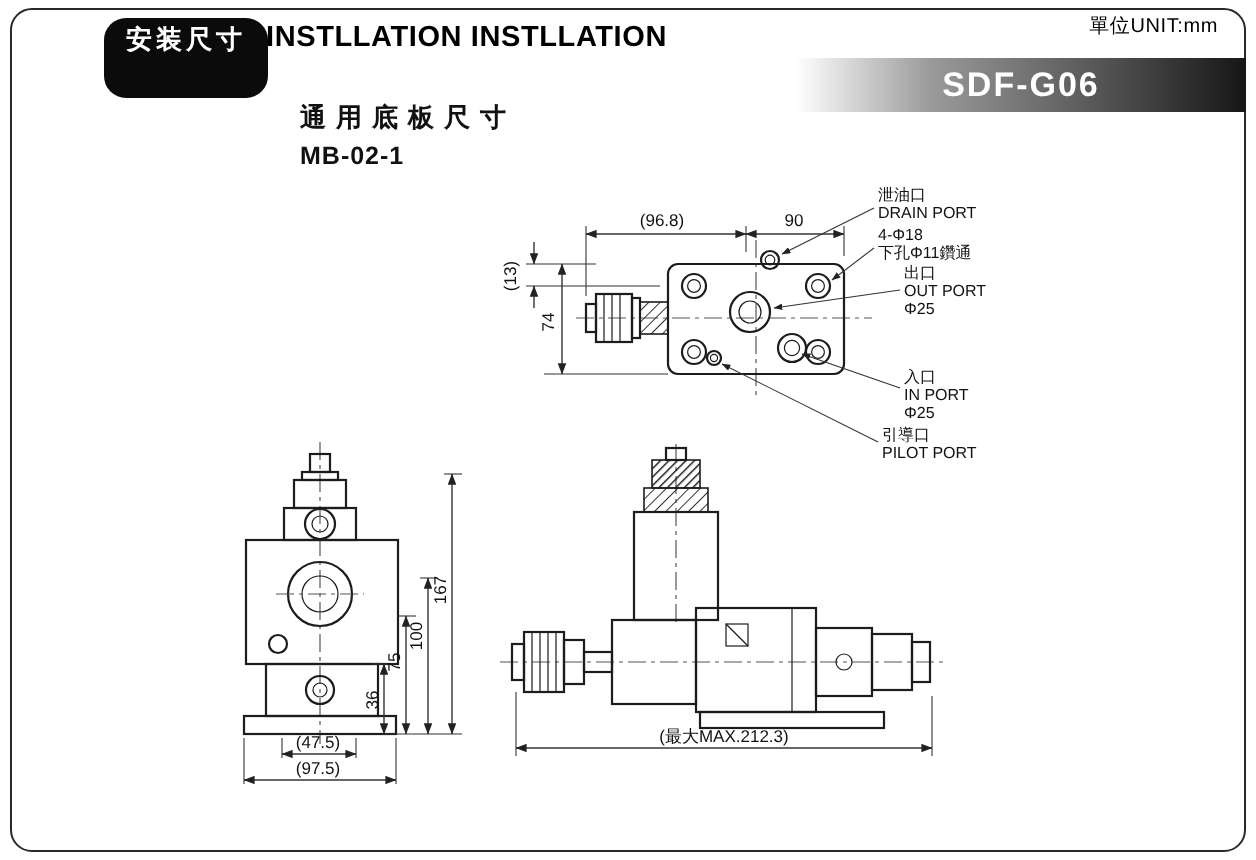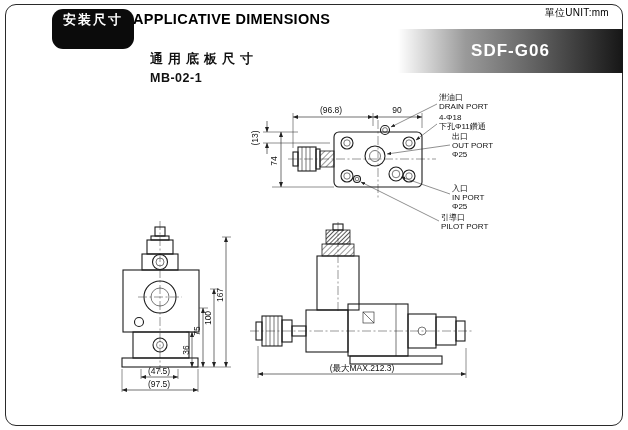--- a/index.html
+++ b/index.html
@@ -20,21 +20,21 @@
   }
   .main-title{
     position:absolute;left:133px;top:11px;
     font-size:14.5px;font-weight:900;letter-spacing:.3px;color:#000;
   }
   .unit-label{
     position:absolute;right:19px;top:6px;
     font-size:10px;font-weight:normal;color:#000;letter-spacing:.3px;
   }
   .model-banner{
-    position:absolute;left:398px;top:29px;width:225px;height:44px;
+    position:absolute;left:398px;top:29px;width:225px;height:27px;
     background:linear-gradient(90deg, rgba(150,150,150,0) 0%, #9a9a9a 30%, #5a5a5a 65%, #161616 100%);
     display:flex;align-items:center;justify-content:center;
     color:#fff;font-weight:bold;font-size:17px;letter-spacing:1px;
   }
   .subtitle{
     position:absolute;left:150px;top:50px;width:220px;text-align:left;
   }
   .subtitle .cn{font-size:13px;letter-spacing:5px;font-weight:600;}
   .subtitle .en{font-size:9.5px;font-weight:600;margin-top:3px;letter-spacing:.2px;}
   .subtitle .model{font-size:12.5px;font-weight:900;margin-top:3px;letter-spacing:.5px;}
@@ -47,21 +47,21 @@
   .ext{fill:none;stroke:#333;stroke-width:.55;}
   text.d{font-size:8.5px;fill:#111;}
   text.lab{font-size:8px;fill:#111;}
 </style>
 </head>
 <body>
 
 <div class="page-frame"></div>
 
 <div class="badge">安装尺寸</div>
-<div class="main-title">APPLICATIVE DIMENSIONS</div>
+<div class="main-title">INSTLLATION INSTLLATION</div>
 <div class="unit-label">單位UNIT:mm</div>
 <div class="model-banner">
   <span>SDF-G06</span>
 </div>
 
 <div class="subtitle">
   <div class="cn">通用底板尺寸</div>
   <div class="model">MB-02-1</div>
 </div>
 

